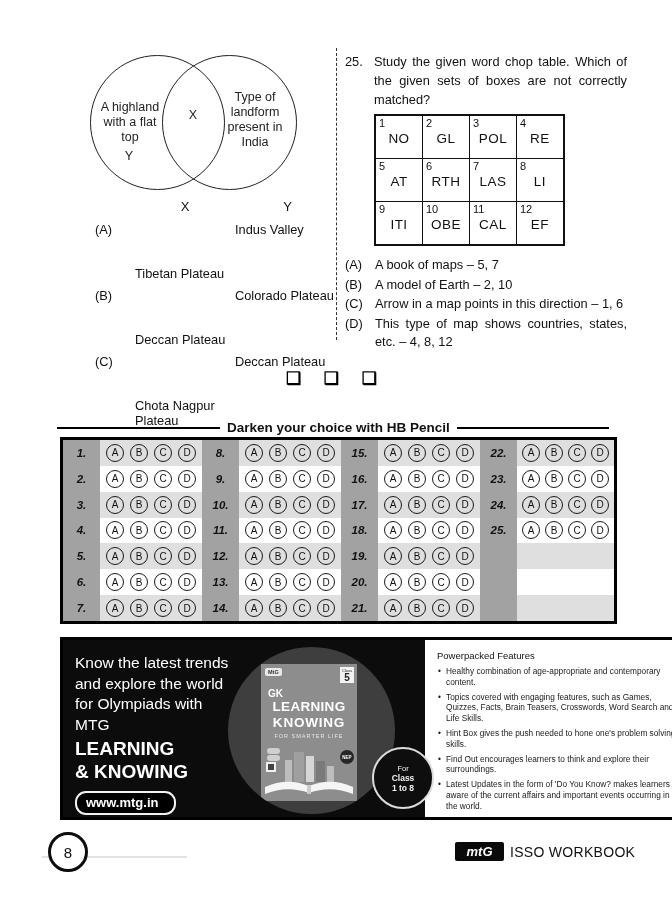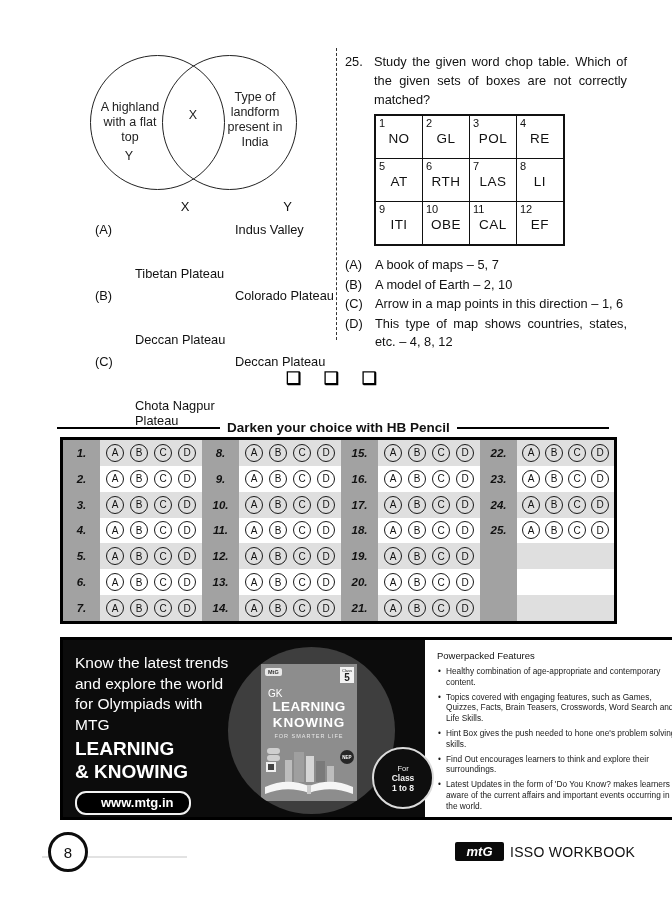--- a/index.html
+++ b/index.html
@@ -65,31 +65,31 @@
           display:flex;align-items:center;justify-content:center;font-size:10px;color:#111;cursor:pointer;}
 
   
   #ad{position:absolute;left:60px;top:637px;width:631px;height:183px;box-sizing:border-box;
       border:3px solid #000;background:#f97316;}
   #ad-black{position:absolute;left:0;top:0;bottom:0;width:362px;background:#0c0c0c;}
   #ad-copy{position:absolute;left:12px;top:13px;color:#fff;}
   #ad-headline{font-size:15.5px;line-height:20.5px;white-space:pre-line;}
   #ad-brand{font-size:19px;line-height:23px;font-weight:bold;white-space:pre-line;margin-top:2px;}
   #ad-pill{display:inline-block;margin-top:8px;border:2px solid #f2f2f2;border-radius:11px;
-           padding:2px 16px 3px 24px;font-size:13px;font-weight:bold;color:#fff;background:#000;}
+           padding:2px 16px 3px 9px;font-size:13px;font-weight:bold;color:#fff;background:#000;}
   #ad-circle{position:absolute;left:165px;top:7px;width:167px;height:167px;border-radius:50%;
              background:#3e3e3e;overflow:hidden;}
   #book{position:absolute;left:33px;top:17px;width:96px;height:137px;background:#8d8d8d;}
   .bk{position:absolute;color:#fff;}
   #bk-logo{left:4px;top:4px;background:#e9e9e9;color:#333;font-size:5.5px;font-weight:bold;
            padding:1px 3px;border-radius:2px;}
   #bk-class{right:3px;top:3px;width:14px;background:#f2f2f2;color:#222;text-align:center;padding:1px 0 0;}
   #bk-class .cl{font-size:4px;display:block;}
   #bk-class .c5{font-size:10px;font-weight:bold;display:block;line-height:10px;}
-  #bk-gk{left:7px;top:24px;font-size:10px;font-weight:normal;}
+  #bk-gk{left:7px;top:24px;font-size:10px;font-weight:bold;}
   #bk-t1{left:0;right:0;top:35px;font-size:13.5px;font-weight:bold;text-align:center;letter-spacing:0.3px;}
   #bk-t2{left:0;right:0;top:51px;font-size:13.5px;font-weight:bold;text-align:center;letter-spacing:0.8px;}
   #bk-tag{left:0;right:0;top:69px;font-size:5.5px;text-align:center;letter-spacing:1px;color:#e8e8e8;}
   .bk-oval{position:absolute;width:13px;height:6px;background:#cfcfcf;border-radius:3px;}
   #bk-nep{right:3px;top:86px;width:14px;height:14px;background:#262626;border-radius:50%;
           display:flex;align-items:center;justify-content:center;font-size:4.5px;font-weight:bold;}
   #bk-qr{left:5px;top:98px;width:10px;height:10px;background:#f0f0f0;position:absolute;}
   #bk-qr::after{content:"";position:absolute;left:2px;top:2px;right:2px;bottom:2px;background:#444;}
   .bk-bldg{position:absolute;background:#bdbdbd;}
   #bk-bookshape{position:absolute;left:2px;bottom:0px;}

